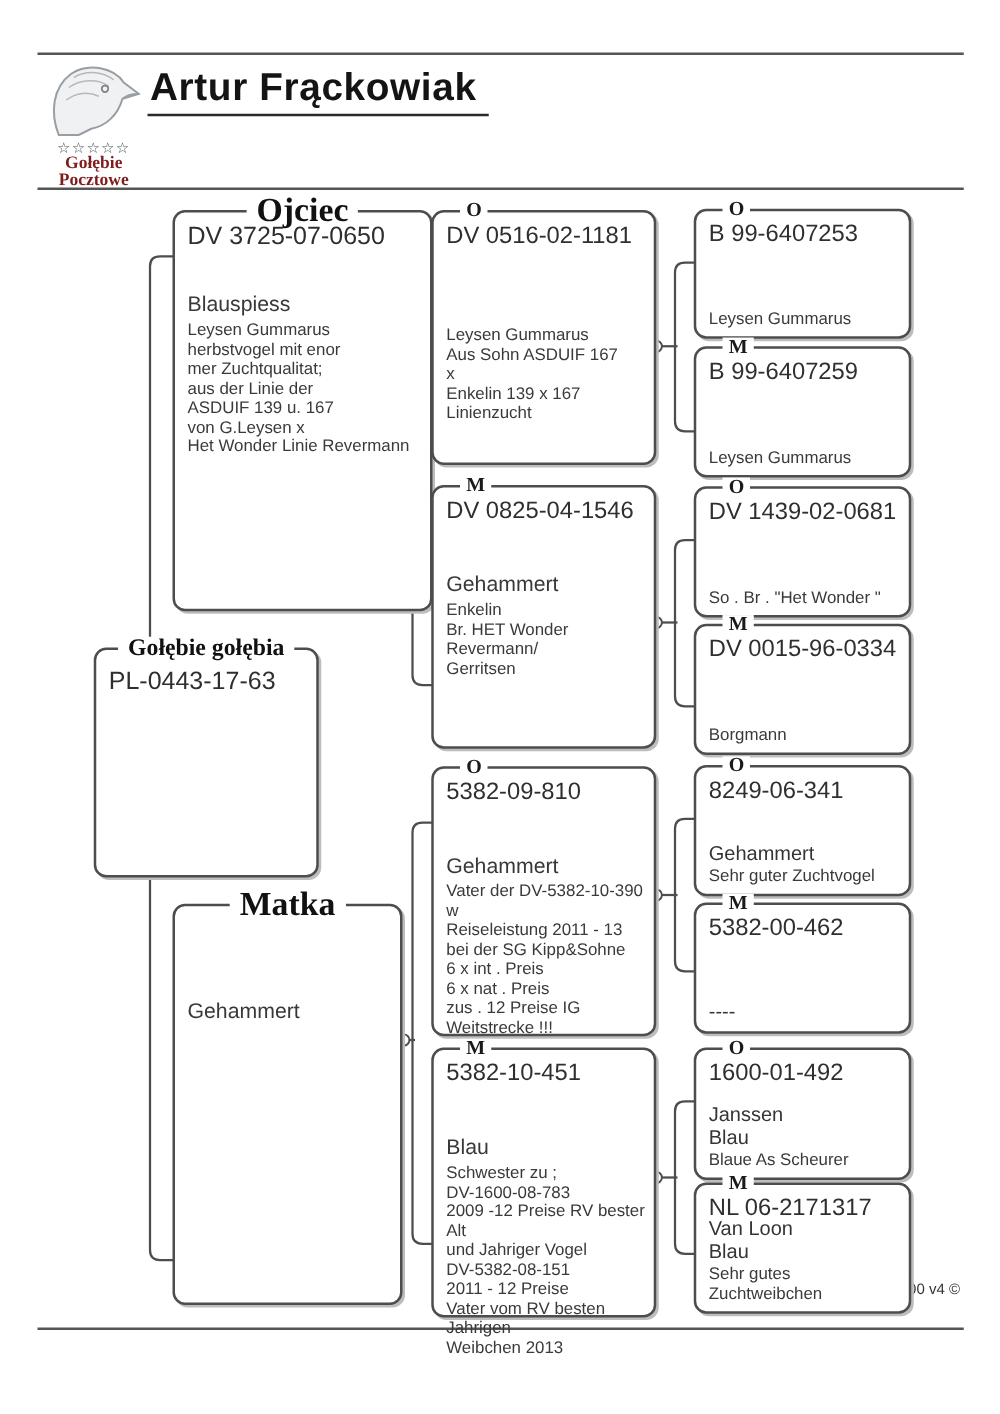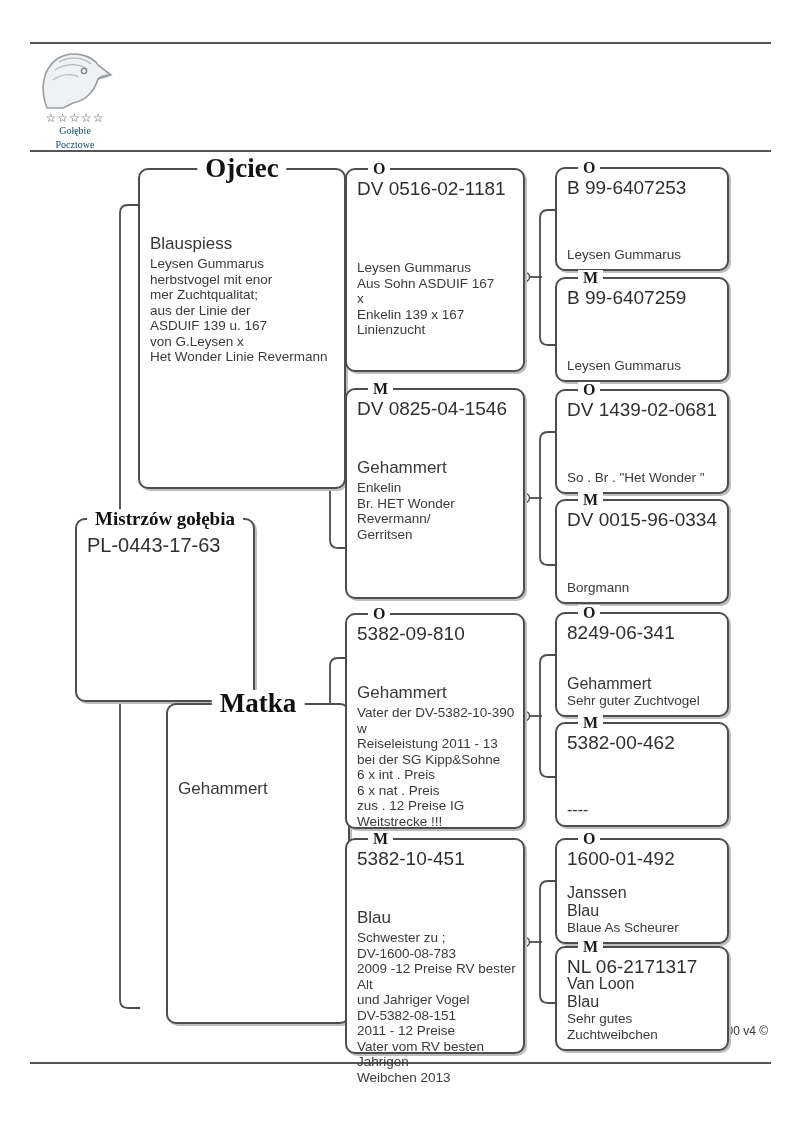--- a/index.html
+++ b/index.html
@@ -7,22 +7,22 @@
          font-family:"Liberation Sans",sans-serif;color:#2b2b2b;}
   .rule{position:absolute;height:2px;background:#555;left:30px;width:741px;}
   .rule-top{top:42px;}
   .rule-mid{top:150px;}
   .rule-footer{top:1062px;}
 
   
   .logo{position:absolute;left:32px;top:50px;width:86px;text-align:center;}
   .logo svg{display:block;margin:0 auto;}
   .stars{font-size:12px;letter-spacing:1px;color:#4a4f54;line-height:11px;margin-top:1px;}
-  .logo-name{font-family:"Liberation Serif",serif;font-weight:normal;font-size:10px;
-             color:#0c4a6e;line-height:14px;}
+  .logo-name{font-family:"Liberation Serif",serif;font-weight:bold;font-size:14px;
+             color:#7f1d1d;line-height:14px;}
   .owner{position:absolute;left:118px;top:52px;margin:0;font-size:31px;font-weight:bold;
          color:#141414;display:inline-block;border-bottom:2px solid #2a2a2a;
          padding:0 10px 3px 2px;letter-spacing:0.5px;}
 
   
   .connectors{position:absolute;left:0;top:0;z-index:0;}
 
   
   .pbox{position:absolute;background:#fff;border:2px solid #4d4d4d;border-radius:10px;
         box-shadow:2px 2px 0 #bdbdbd;z-index:2;}
@@ -44,21 +44,21 @@
   #box-subject .ring{top:14px;}
 
   
   .gbot{position:absolute;left:10px;right:6px;bottom:6px;}
   .gcolor{font-size:16px;line-height:18px;color:#353535;white-space:pre-line;}
   .gnote{font-size:13.5px;line-height:16px;color:#3a3a3a;}
 
   
   #box-father {left:138px;top:168px;width:180px;height:317px;padding-left:24px;}
   #box-subject{left:75px; top:518px;width:176px;height:180px;}
-  #box-mother {left:138px;top:703px;width:180px;height:317px;margin-left:28px;}
+  #box-mother {left:138px;top:723px;width:180px;height:317px;}
   #gp0{left:345px;top:168px;width:176px;height:200px;}
   #gp1{left:345px;top:388px;width:176px;height:207px;}
   #gp2{left:345px;top:613px;width:176px;height:212px;}
   #gp3{left:345px;top:838px;width:176px;height:212px;}
   #ggp0{left:555px;top:167px;width:170px;height:100px;}
   #ggp1{left:555px;top:277px;width:170px;height:101px;}
   #ggp2{left:555px;top:389px;width:170px;height:101px;}
   #ggp3{left:555px;top:499px;width:170px;height:101px;}
   #ggp4{left:555px;top:612px;width:170px;height:101px;}
   #ggp5{left:555px;top:722px;width:170px;height:101px;}
@@ -80,20 +80,21 @@
       <path d="M24 12 C 34 6 48 7 56 14 M20 20 C 30 13 44 13 52 19 M18 30 C 26 24 36 23 44 27" fill="none" stroke="#b4b9bd" stroke-width="1.2"></path>
       <circle cx="49" cy="21" r="2.6" fill="none" stroke="#7d8block388" stroke-width="1.4"></circle>
       <circle cx="49" cy="21" r="2.6" fill="none" stroke="#7d8388" stroke-width="1.4"></circle>
       <path d="M63 29 C 66 26 70 25 76 25" fill="none" stroke="#989ea3" stroke-width="1.4"></path>
     </svg>
     <div class="stars">☆☆☆☆☆</div>
     <div class="logo-name">Gołębie</div>
     <div class="logo-name">Pocztowe</div>
   </div>
 
+  <h1 class="owner">Artur Frąckowiak</h1>
 
   <div class="rule rule-mid"></div>
 
   <svg class="connectors" width="800" height="1131" viewBox="0 0 800 1131">
     <g fill="none" stroke="#4d4d4d" stroke-width="1.8">
       <path d="M140 205 H128 Q120 205 120 213 V1000 Q120 1008 128 1008 H140"></path>
       <path d="M347 213 H338 Q330 213 330 221 V540 Q330 548 338 548 H347"></path>
       <path d="M347 658 H338 Q330 658 330 666 V987 Q330 995 338 995 H347"></path>
       <path d="M557 210 H548 Q540 210 540 218 V337 Q540 345 548 345 H557"></path>
       <path d="M557 432 H548 Q540 432 540 440 V557 Q540 565 548 565 H557"></path>
@@ -111,32 +112,33 @@
       <circle cx="323" cy="832" r="4.5"></circle>
       <circle cx="525" cy="277" r="4.5"></circle>
       <circle cx="525" cy="498" r="4.5"></circle>
       <circle cx="525" cy="716" r="4.5"></circle>
       <circle cx="525" cy="942" r="4.5"></circle>
     </g>
   </svg>
 
   <div class="pbox" id="box-father">
     <span class="box-title">Ojciec</span>
+    <div class="ring big">DV 3725-07-0650</div>
     <div class="colorline">Blauspiess</div>
     <div class="notes">Leysen Gummarus
 herbstvogel mit enor
 mer Zuchtqualitat;
 aus der Linie der
 ASDUIF 139 u. 167
 von G.Leysen x
 Het Wonder Linie Revermann</div>
   </div>
 
   <div class="pbox" id="box-subject">
-    <span class="box-title small">Mistrzów gołębia</span>
+    <span class="box-title small">Gołębie gołębia</span>
     <div class="ring big">PL-0443-17-63</div>
   </div>
 
   <div class="pbox" id="box-mother">
     <span class="box-title">Matka</span>
     <div class="colorline">Gehammert</div>
   </div>
 
   <div class="pbox" id="gp0">
     <span class="sex">O</span>

